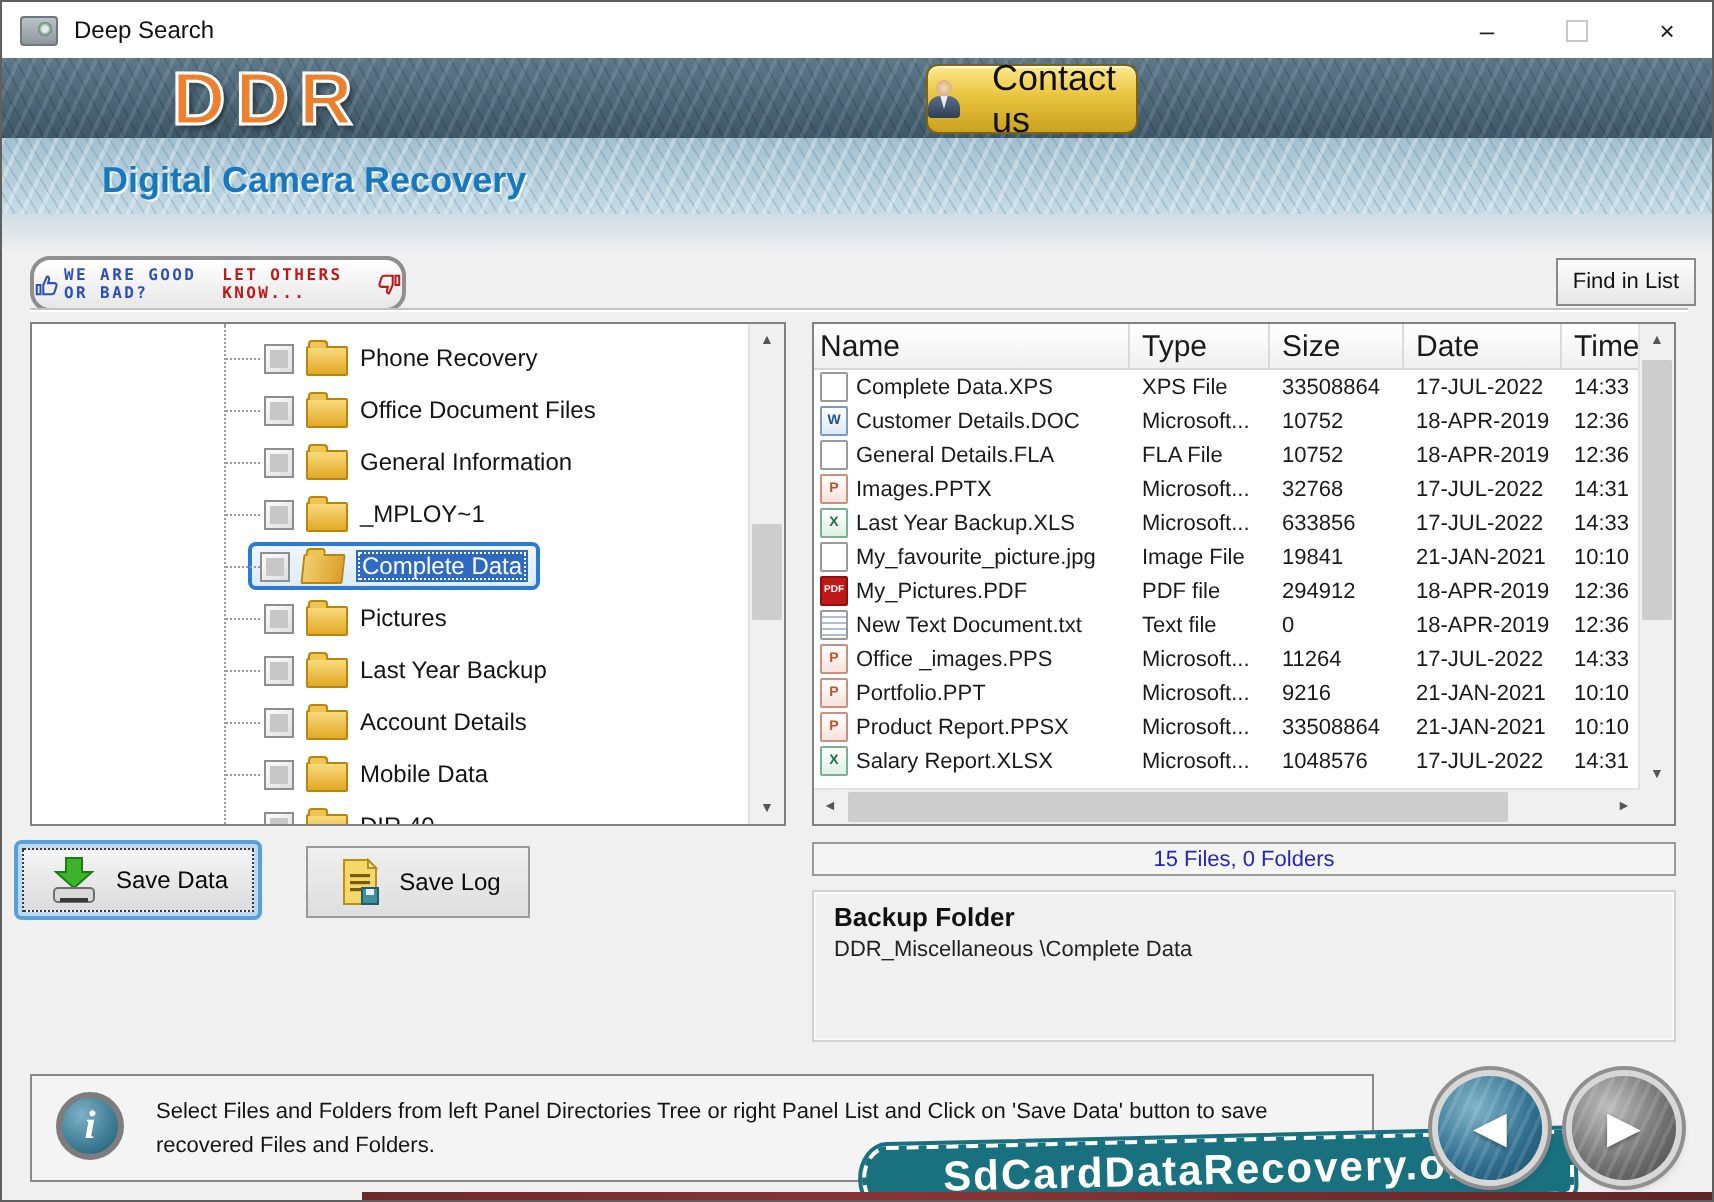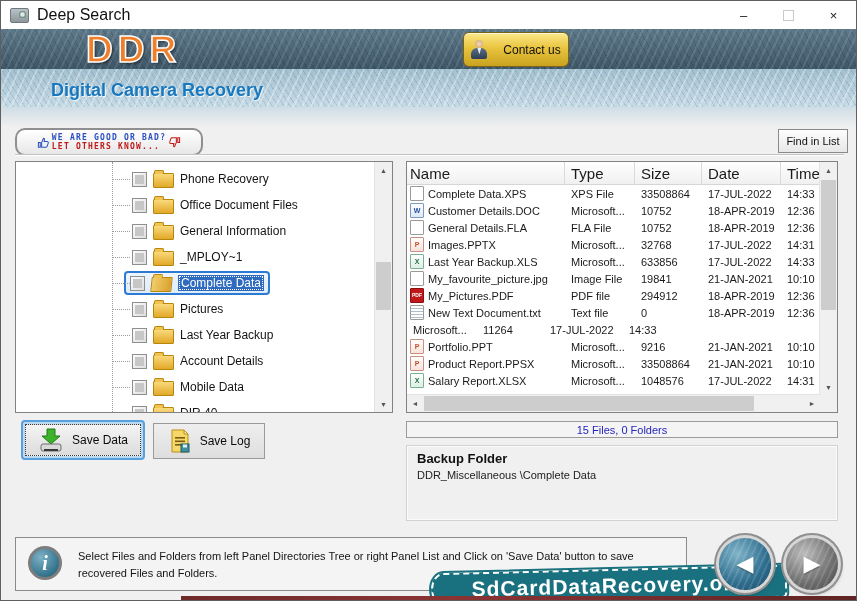--- a/index.html
+++ b/index.html
@@ -2,48 +2,48 @@
 <html><head>
 <meta charset="utf-8">
 <style>
   html,body{margin:0;padding:0;background:#cfcfcf;font-family:"Liberation Sans",sans-serif;}
   #window{position:relative;width:857px;height:601px;background:#f0f0f0;border:1px solid #5f5f5f;
           box-sizing:border-box;overflow:hidden;}
   
   .titlebar{position:absolute;left:0;top:0;width:100%;height:28px;background:#ffffff;display:flex;align-items:center;}
   .app-icon{width:17px;height:13px;margin-left:9px;background:linear-gradient(#b9c2c6,#8d979c);border:1px solid #6f787c;border-radius:2px;position:relative;}
   .app-icon::after{content:"";position:absolute;right:2px;top:2px;width:7px;height:7px;border-radius:50%;background:radial-gradient(#dfe9ee 30%,#5b7f64 70%);}
-  .title-text{margin-left:8px;font-size:16px;color:#111;}
+  .title-text{margin-left:8px;font-size:12px;color:#111;}
   .win-controls{position:absolute;right:0;top:0;height:28px;display:flex;}
   .wbtn{width:45px;height:28px;display:flex;align-items:center;justify-content:center;font-size:13px;color:#222;}
   .wbtn .maxbox{width:9px;height:9px;border:1px solid #c9c9c9;}
   
   .hdr1{position:absolute;left:0;top:28px;width:100%;height:40px;
     background:repeating-linear-gradient(115deg,rgba(255,255,255,.10) 0 2px,rgba(255,255,255,0) 2px 7px),
                repeating-linear-gradient(62deg,rgba(0,0,0,.12) 0 1px,rgba(0,0,0,0) 1px 6px),
                linear-gradient(#5d7889,#3e5768);}
   .ddr-logo{position:absolute;left:85px;top:28px;font-size:37px;font-weight:bold;letter-spacing:5px;color:#ee7f2d;
     -webkit-text-stroke:1.5px #ffffff;text-shadow:2px 2px 3px rgba(0,0,0,.45);}
   .contact-btn{position:absolute;left:462px;top:31px;width:104px;height:33px;border:1px solid #7d6414;border-radius:6px;
     background:linear-gradient(#fce98b,#e9c43e 45%,#caa220);display:flex;align-items:center;justify-content:center;gap:16px;
-    box-shadow:inset 0 1px 0 rgba(255,255,255,.7);font-size:12px;color:#101010;cursor:pointer;}
+    box-shadow:inset 0 1px 0 rgba(255,255,255,.7);font-size:18px;color:#101010;cursor:pointer;}
   .person{width:16px;height:20px;position:relative;flex:none;}
   .person .phead{position:absolute;left:4px;top:0;width:8px;height:8px;border-radius:50%;background:radial-gradient(#f6d8b2,#caa173);}
   .person .pbody{position:absolute;left:0;top:8px;width:16px;height:11px;border-radius:6px 6px 2px 2px;background:linear-gradient(#5a6e86,#2e3f54);}
   .person .pbody::after{content:"";position:absolute;left:6px;top:0;width:4px;height:7px;background:#e9eef2;clip-path:polygon(0 0,100% 0,50% 100%);}
   .hdr2{position:absolute;left:0;top:68px;width:100%;height:38px;
     background:repeating-linear-gradient(115deg,rgba(255,255,255,.3) 0 2px,rgba(255,255,255,0) 2px 8px),
                repeating-linear-gradient(58deg,rgba(60,100,125,.18) 0 1px,rgba(0,0,0,0) 1px 5px),
                linear-gradient(#a3c0d0,#c6dbe6);}
   .subtitle{position:absolute;left:50px;top:79px;font-size:18px;font-weight:bold;color:#1878be;text-shadow:1px 1px 0 rgba(255,255,255,.8);}
   .hdr-fade{position:absolute;left:0;top:106px;width:100%;height:20px;background:linear-gradient(#cfdde6,#f0f0f0);}
   
   .badge{position:absolute;left:14px;top:127px;width:184px;height:24px;border:2px solid #8f8f8f;border-radius:10px;
     background:linear-gradient(#ffffff,#e7e7e7);display:flex;align-items:center;justify-content:center;gap:2px;cursor:pointer;}
-  .badge-lines{display:flex;flex-direction:column;align-items:flex-start;line-height:1.05;}
+  .badge-lines{display:flex;flex-direction:row;align-items:flex-start;line-height:1.05;}
   .badge-l1{font:bold 8px "DejaVu Sans Mono",monospace;letter-spacing:1.2px;color:#2b4fc0;}
   .badge-l2{font:bold 8px "DejaVu Sans Mono",monospace;letter-spacing:1.2px;color:#c01818;}
   .thumb{flex:none;}
   .groove{position:absolute;left:14px;top:153px;width:829px;height:0;border-top:1px solid #c2c2c2;border-bottom:1px solid #ffffff;}
   .find-btn{position:absolute;left:777px;top:128px;width:68px;height:22px;border:1px solid #8a8a8a;
     background:linear-gradient(#fdfdfd,#e7e7e7);font-size:11px;color:#111;display:flex;align-items:center;justify-content:center;cursor:pointer;}
   
   .tree-panel{position:absolute;left:14px;top:160px;width:378px;height:252px;background:#fff;border:1px solid #828282;box-sizing:border-box;overflow:hidden;padding-left:12px;}
   .tree-rows{position:absolute;left:0;top:0;right:17px;bottom:0;padding-top:4px;overflow:hidden;}
   .tree-rows::before{content:"";position:absolute;left:96px;top:0;bottom:0;border-left:1px dotted #9a9a9a;}
@@ -77,21 +77,21 @@
   .c-name{width:158px;display:flex;align-items:center;padding-left:3px;}
   .c-type{width:70px;} .c-size{width:67px;} .c-date{width:79px;} .c-time{width:39px;}
   .ficon{width:12px;height:13px;margin-right:4px;border:1px solid #9a9a9a;background:#fff;font:bold 7px/13px "Liberation Sans",sans-serif;text-align:center;flex:none;border-radius:1px;}
   .word-file-icon{color:#1f4e9c;border-color:#7a9ac0;background:linear-gradient(#fff,#dde8f5);}
   .excel-file-icon{color:#1e7145;border-color:#7ab094;background:linear-gradient(#fff,#ddf0e4);}
   .powerpoint-file-icon{color:#c34f2c;border-color:#c89080;background:linear-gradient(#fff,#f7e2da);}
   .pdf-file-icon{background:#c01818;color:#fff;font-size:5px;line-height:13px;border-color:#8e0f0f;}
   .text-file-icon{background:repeating-linear-gradient(#ffffff 0 2px,#aebfd0 2px 3px);}
   .corner{position:absolute;right:0;bottom:0;width:17px;height:17px;background:#f0f0f0;}
   
-  .save-data-btn{position:absolute;left:20px;top:419px;width:124px;height:40px;border:2px solid #57a0dd;border-radius:4px;
+  .save-data-btn{position:absolute;left:6px;top:419px;width:124px;height:40px;border:2px solid #57a0dd;border-radius:4px;
     background:#bcd9f2;padding:2px;box-sizing:border-box;cursor:pointer;}
   .save-data-inner{width:100%;height:100%;border:1px dotted #3a3a3a;background:linear-gradient(#f4f4f4,#dcdcdc);
     display:flex;align-items:center;justify-content:center;gap:8px;box-sizing:border-box;}
   .btn-label{font-size:12px;color:#0a0a0a;}
   .save-log-btn{position:absolute;left:152px;top:422px;width:110px;height:34px;border:1px solid #9a9a9a;
     background:linear-gradient(#efefef,#dedede);display:flex;align-items:center;justify-content:center;gap:8px;cursor:pointer;}
   
   .status-bar{position:absolute;left:405px;top:420px;width:432px;height:17px;border:1px solid #9a9a9a;background:#f4f4f4;
     display:flex;align-items:center;justify-content:center;box-sizing:border-box;}
   .status-text{font-size:11px;color:#2525bb;}
@@ -329,20 +329,24 @@
             <div class="cell c-name">
               <span class="ficon text-file-icon"></span>
               <span class="">New Text Document.txt</span>
             </div>
             <div class="cell c-type">Text file</div>
             <div class="cell c-size">0</div>
             <div class="cell c-date">18-APR-2019</div>
             <div class="cell c-time">12:36</div>
           </div>
           <div class="lrow">
+            <div class="cell c-name">
+              <span class="ficon powerpoint-file-icon">P</span>
+              <span class="">Office _images.PPS</span>
+            </div>
             <div class="cell c-type">Microsoft...</div>
             <div class="cell c-size">11264</div>
             <div class="cell c-date">17-JUL-2022</div>
             <div class="cell c-time">14:33</div>
           </div>
           <div class="lrow">
             <div class="cell c-name">
               <span class="ficon powerpoint-file-icon">P</span>
               <span class="">Portfolio.PPT</span>
             </div>

